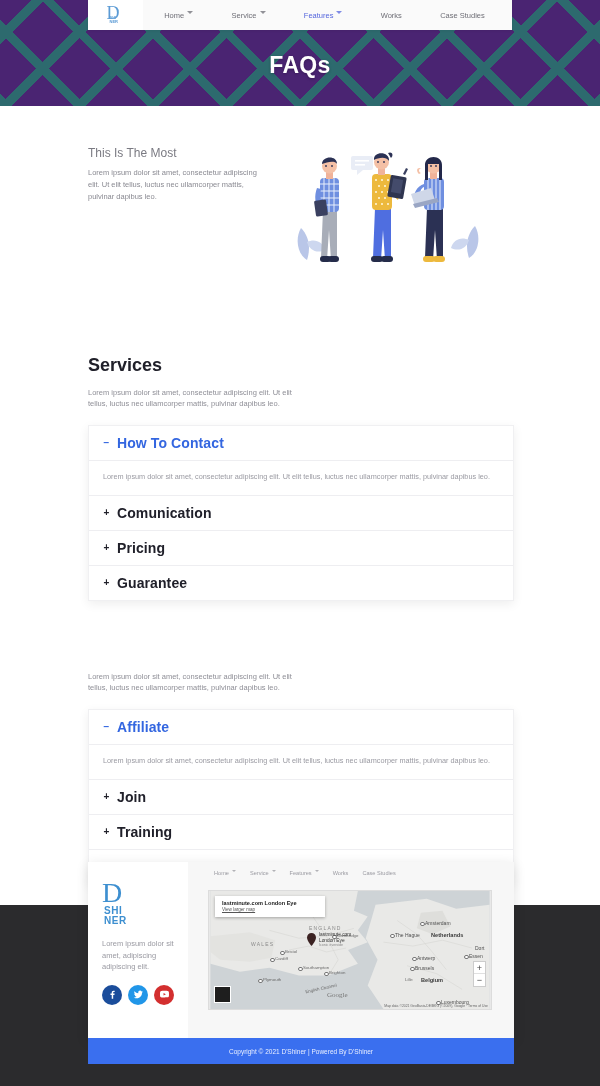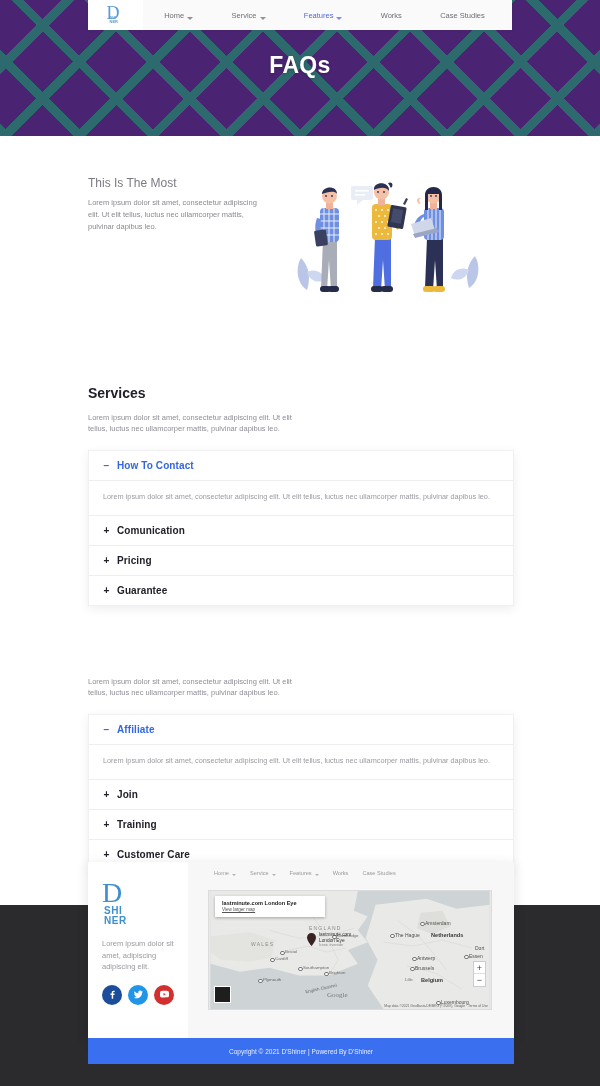--- a/index.html
+++ b/index.html
@@ -8,21 +8,21 @@
     font-family: "Liberation Sans", sans-serif;
     background: #ffffff;
     position: relative;
     overflow: hidden;
     color: #2b2b33;
   }
 
   
   .hero {
     position: relative;
-    height: 136px;
+    height: 106px;
     background-color: #404040;
     overflow: hidden;
   }
   .hero-pattern {
     position: absolute;
     inset: 0;
     background-color: #4a2472;
     background-image:
       repeating-linear-gradient(45deg,
         #2d6a6e 0px, #2d6a6e 9px,
@@ -88,21 +88,21 @@
     display: flex;
     align-items: center;
     flex: 1;
     justify-content: space-around;
     padding: 0 8px 0 2px;
   }
   .nav-item {
     font-size: 7.5px;
     color: #6e6e76;
     display: flex;
-    align-items: flex-end;
+    align-items: flex-start;
     gap: 3px;
     white-space: nowrap;
     cursor: pointer;
   }
   .nav-item.active { color: #5566dd; }
   .caret {
     display: inline-block;
     width: 0; height: 0;
     border-left: 3px solid transparent;
     border-right: 3px solid transparent;
@@ -137,21 +137,21 @@
 
   
   .illus { width: 190px; height: 135px; position: relative; flex: none; }
   .illus svg { width: 100%; height: 100%; display: block; }
 
   
   .section { padding: 0 88px; }
   .section.services { margin-top: 82px; }
   .section.other { margin-top: 70px; }
   .sec-title {
-    font-size: 14px;
+    font-size: 18px;
     font-weight: 700;
     color: #20202a;
     margin-bottom: 11px;
   }
   .sec-desc {
     font-size: 7.5px;
     line-height: 11px;
     color: #8f8f97;
     width: 215px;
     margin-bottom: 16px;
@@ -175,21 +175,21 @@
   }
   .acc-sign {
     font-size: 10px;
     font-weight: 700;
     line-height: 1;
     width: 7px;
     text-align: center;
     color: #20202a;
   }
   .acc-label {
-    font-size: 10px;
+    font-size: 14px;
     font-weight: 700;
     color: #20202a;
     letter-spacing: .1px;
   }
   .acc-item.open .acc-sign,
   .acc-item.open .acc-label { color: #3366e0; }
   .acc-body {
     padding: 2px 14px 13px 14px;
     font-size: 7.3px;
     line-height: 11px;

